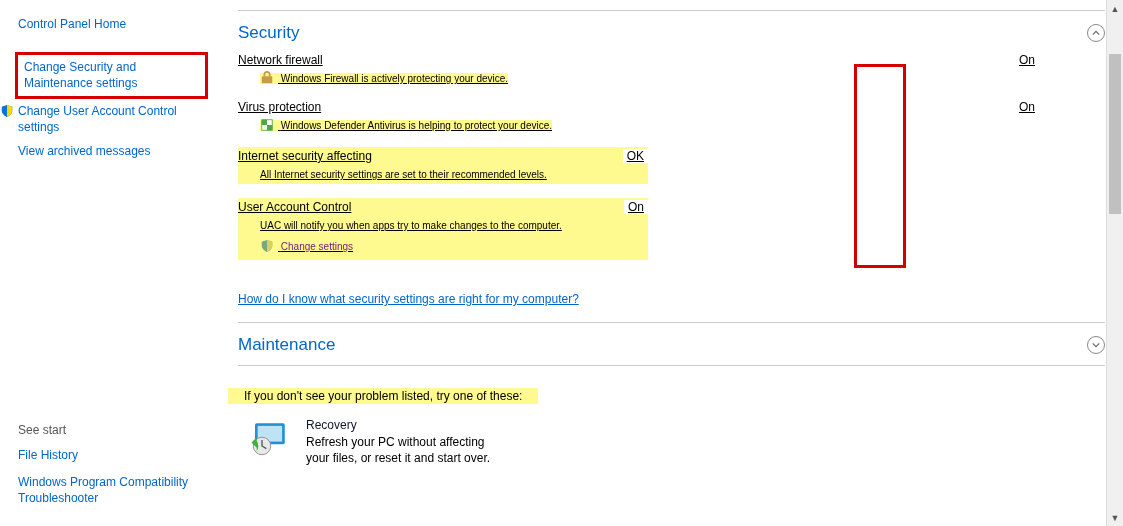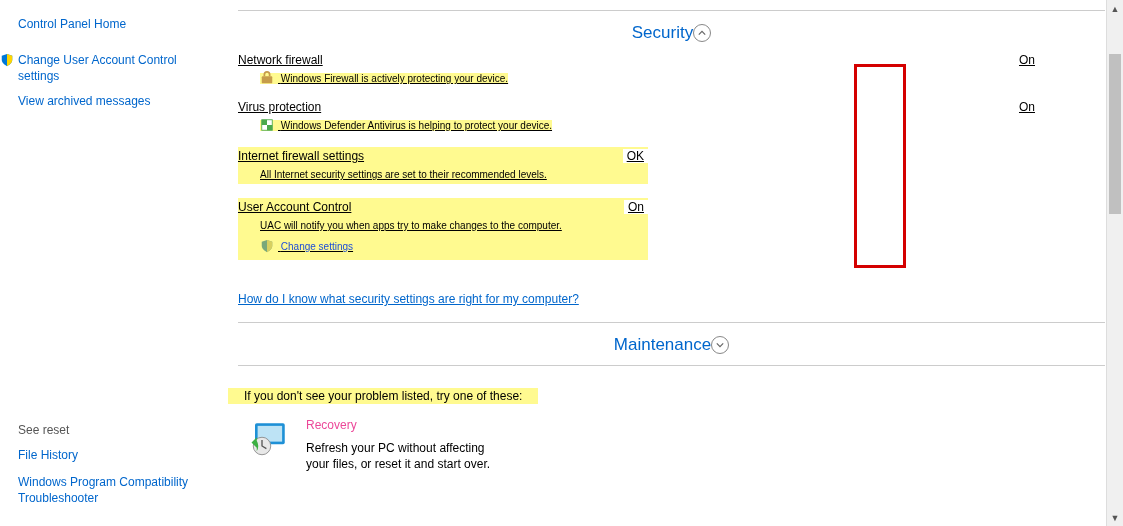--- a/index.html
+++ b/index.html
@@ -65,21 +65,21 @@
       overflow: hidden;
     }
     hr.section-top {
       border: none;
       border-top: 1px solid #ccc;
       margin-bottom: 6px;
     }
     .section-header {
       display: flex;
       align-items: center;
-      justify-content: center;
+      justify-content: space-between;
       padding: 6px 0 10px 0;
     }
     .section-title {
       color: #0066cc;
       font-size: 17px;
       font-weight: 400;
     }
     .chevron-circle {
       width: 18px; height: 18px;
       border: 1px solid #888;
@@ -125,21 +125,21 @@
       display: inline-block;
       width: 14px; height: 14px;
       vertical-align: -3px;
       margin-right: 4px;
     }
     .link-text {
       color: #0066cc;
       cursor: pointer;
     }
     .muted-link {
-      color: #1d4ed8;
+      color: #701a75;
       cursor: pointer;
     }
     .help-link {
       color: #0066cc;
       text-decoration: underline;
       font-size: 12px;
       margin: 18px 0 10px 0;
       display: inline-block;
       cursor: pointer;
     }
@@ -153,23 +153,23 @@
     .recovery-row {
       display: flex;
       gap: 16px;
       padding-left: 10px;
     }
     .recovery-icon {
       width: 42px; height: 42px;
       flex: 0 0 42px;
     }
     .recovery-text .title {
-      color: #ec4899;
-      font-size: 12px;
-      margin-bottom: 8px;
+      color: #0f172a;
+      font-size: 12px;
+      margin-bottom: 2px;
     }
     .recovery-text .desc {
       font-size: 12px;
       line-height: 1.35;
     }
     
     .status-highlight {
       position: absolute;
       border: 3px solid #d40000;
       top: 64px;
@@ -206,36 +206,37 @@
     .truncate { white-space: nowrap; overflow: hidden; }
   </style>
 </head>
 <body>
 
 <div class="container">
   <div class="sidebar">
     <div class="sidebar-top">
       <span class="nav-link home">Control Panel Home</span>
 
+      <span class="nav-link highlighted">Change Security and Maintenance settings</span>
 
       <div class="nav-with-icon">
         <span class="shield-small">
           <svg viewBox="0 0 16 16">
               <path d="M8 1 L14 3 V8 C14 12 8 15 8 15 C8 15 2 12 2 8 V3 Z" fill="#0078d7"></path>
               <path d="M8 1 L14 3 V8 C14 12 8 15 8 15 Z" fill="#ffd500"></path>
             </svg>
         </span>
         <span class="nav-link">Change User Account Control settings</span>
       </div>
 
       <span class="nav-link">View archived messages</span>
     </div>
 
     <div class="sidebar-bottom">
-      <div class="see-also-heading">See reset</div>
+      <div class="see-also-heading">See start</div>
       <span class="nav-link">File History</span>
       <span class="nav-link">Windows Program Compatibility Troubleshooter</span>
     </div>
   </div>
 
   <div class="main">
 
     <hr class="section-top">
     <div class="section-header">
       <span class="section-title">Security</span>
@@ -281,21 +282,21 @@
               </svg>
           </span>
           <span>Windows Defender Antivirus is helping to protect your device.</span>
         </span>
       </div>
     </div>
 
     
     <div class="item-block hl-block clipper">
       <div class="item-row">
-        <span class="item-label">Internet firewall settings</span>
+        <span class="item-label">Internet security affecting</span>
         <span class="item-status" style="background:#fff;padding:0 4px">OK</span>
       </div>
       <div class="item-detail">
         <span>All Internet security settings are set to their recommended levels.</span>
       </div>
     </div>
 
     
     <div class="item-block hl-block clipper" style="padding-bottom:6px">
       <div class="item-row">

